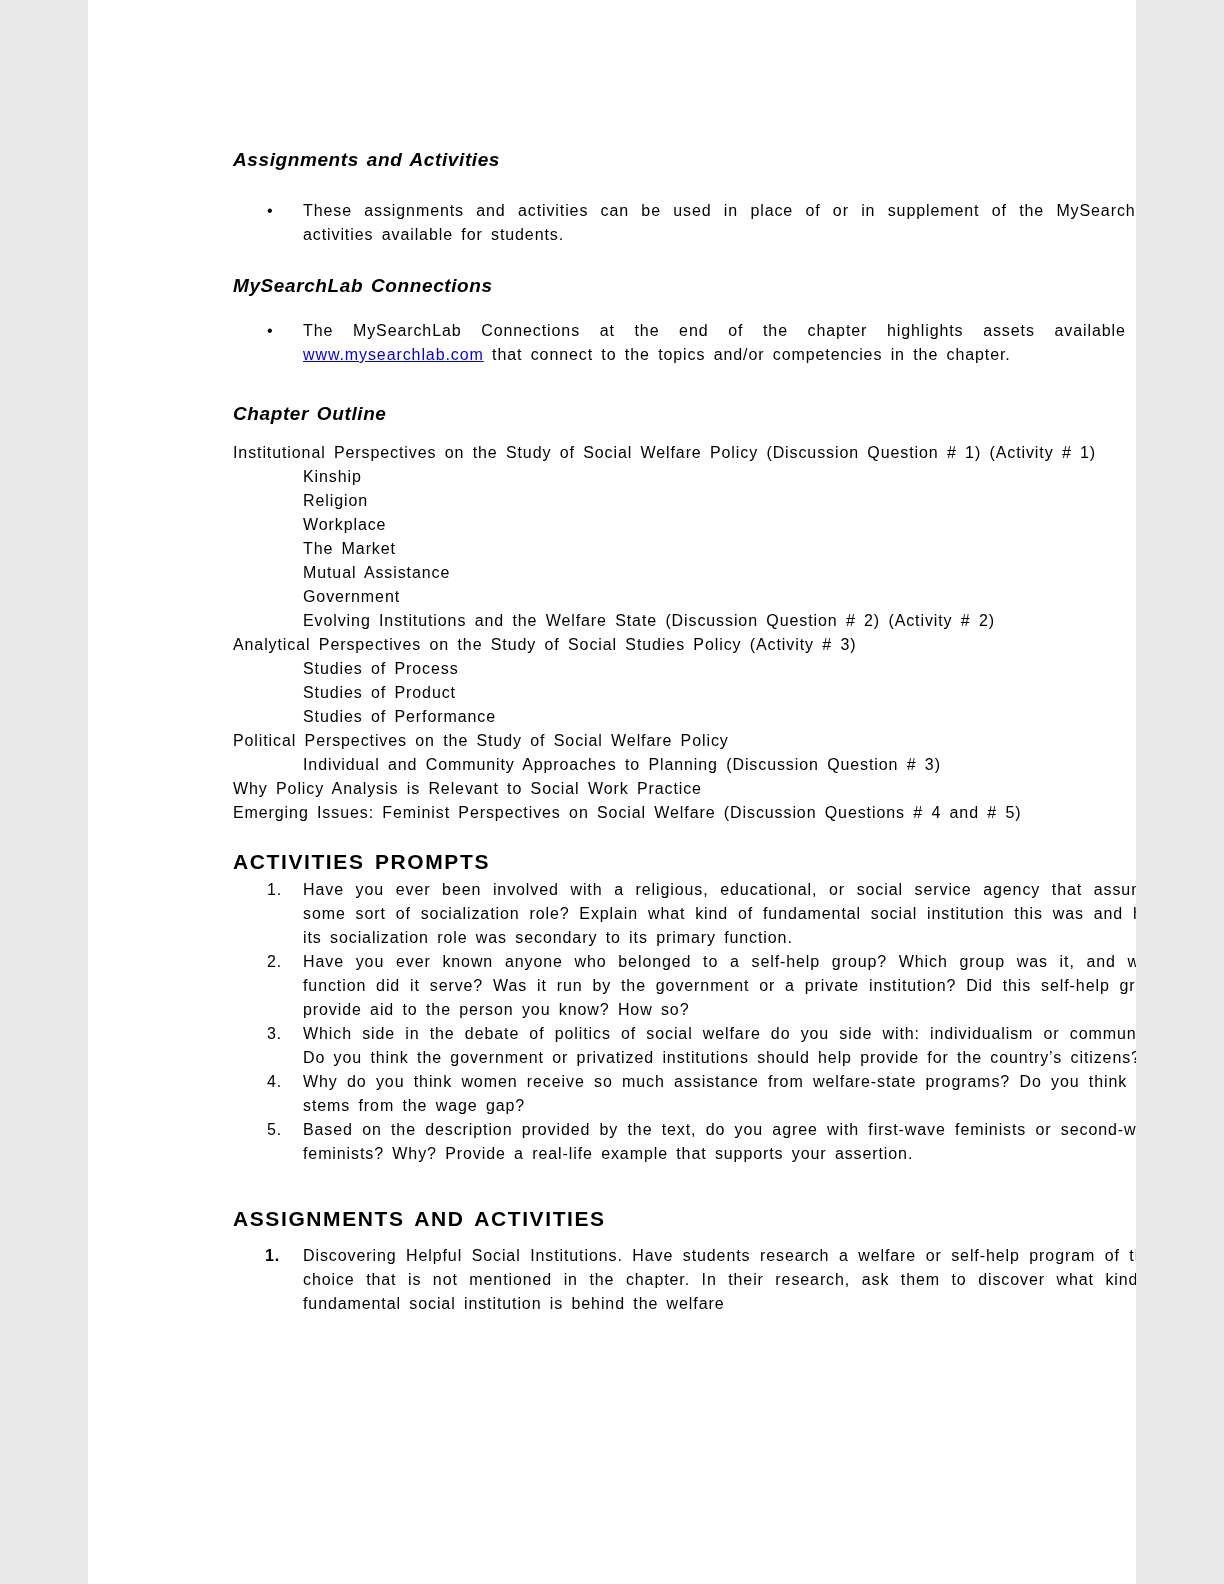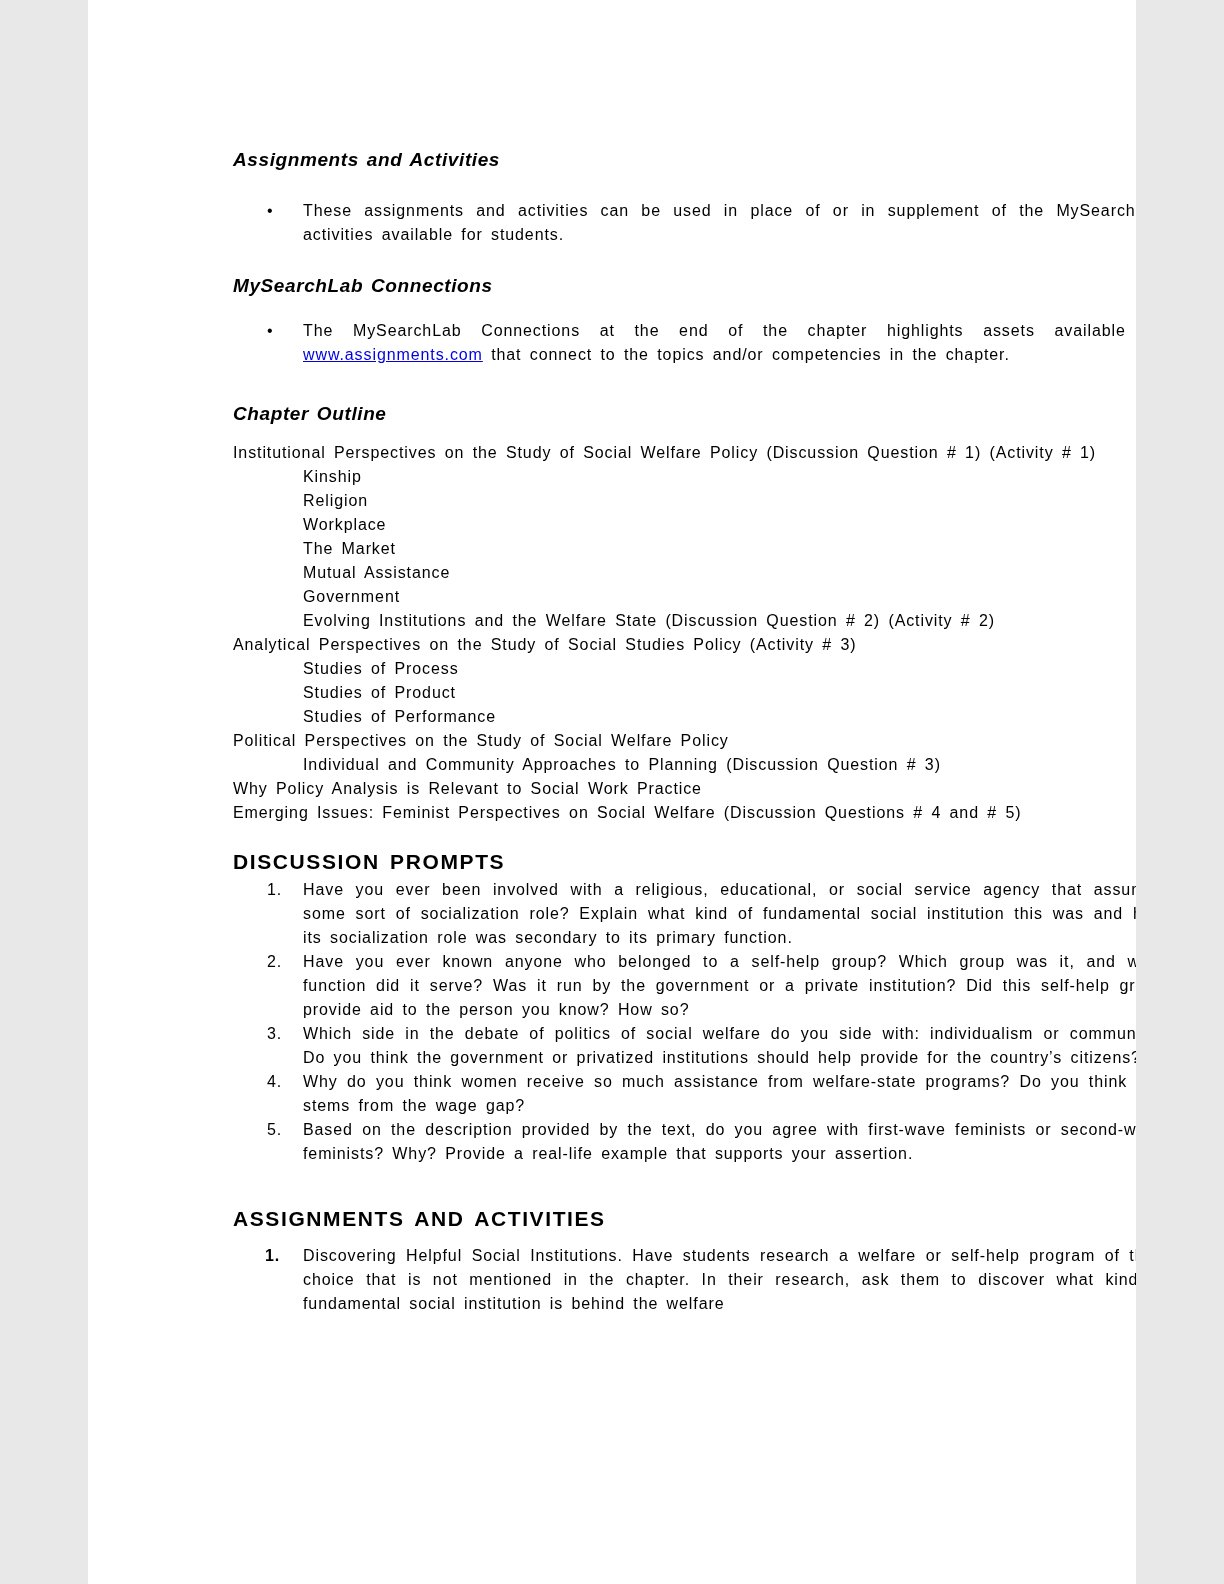--- a/index.html
+++ b/index.html
@@ -47,21 +47,21 @@
 
     <div class="li mt-bullet1">
       <span class="marker">•</span>
       <span class="body para">These assignments and activities can be used in place of or in supplement of the MySearchLab activities available for students.</span>
     </div>
 
     <h3 class="h-bi mt-h2">MySearchLab Connections</h3>
 
     <div class="li mt-bullet2">
       <span class="marker">•</span>
-      <span class="body para"><span>The MySearchLab Connections at the end of the chapter highlights assets available on </span><a class="doclink">www.assignments.com</a><span> that connect to the topics and/or competencies in the chapter.</span></span>
+      <span class="body para"><span>The MySearchLab Connections at the end of the chapter highlights assets available on </span><a class="doclink">www.mysearchlab.com</a><span> that connect to the topics and/or competencies in the chapter.</span></span>
     </div>
 
     <h3 class="h-bi mt-h3">Chapter Outline</h3>
 
     <div class="mt-outline">
       <div class="outline-line"><span>Institutional Perspectives on the Study of Social Welfare Policy </span><span class="em">(Discussion Question # 1) (Activity # 1)</span></div>
       <div class="outline-line sub"><span>Kinship</span></div>
       <div class="outline-line sub"><span>Religion</span></div>
       <div class="outline-line sub"><span>Workplace</span></div>
       <div class="outline-line sub"><span>The Market</span></div>
@@ -71,21 +71,21 @@
       <div class="outline-line"><span>Analytical Perspectives on the Study of Social Studies Policy </span><span class="em">(Activity # 3)</span></div>
       <div class="outline-line sub"><span>Studies of Process</span></div>
       <div class="outline-line sub"><span>Studies of Product</span></div>
       <div class="outline-line sub"><span>Studies of Performance</span></div>
       <div class="outline-line"><span>Political Perspectives on the Study of Social Welfare Policy</span></div>
       <div class="outline-line sub"><span>Individual and Community Approaches to Planning </span><span class="em">(Discussion Question # 3)</span></div>
       <div class="outline-line"><span>Why Policy Analysis is Relevant to Social Work Practice</span></div>
       <div class="outline-line"><span>Emerging Issues: Feminist Perspectives on Social Welfare </span><span class="em">(Discussion Questions # 4 and # 5)</span></div>
     </div>
 
-    <h2 class="h-caps mt-prompts-h">DISCUSSION PROMPTS</h2>
+    <h2 class="h-caps mt-prompts-h">ACTIVITIES PROMPTS</h2>
 
     <div class="mt-prompts">
       <div class="li">
         <span class="marker">1.</span>
         <span class="body para">Have you ever been involved with a religious, educational, or social service agency that assumed some sort of socialization role? Explain what kind of fundamental social institution this was and how its socialization role was secondary to its primary function.</span>
       </div>
       <div class="li">
         <span class="marker">2.</span>
         <span class="body para">Have you ever known anyone who belonged to a self-help group? Which group was it, and what function did it serve? Was it run by the government or a private institution? Did this self-help group provide aid to the person you know? How so?</span>
       </div>

